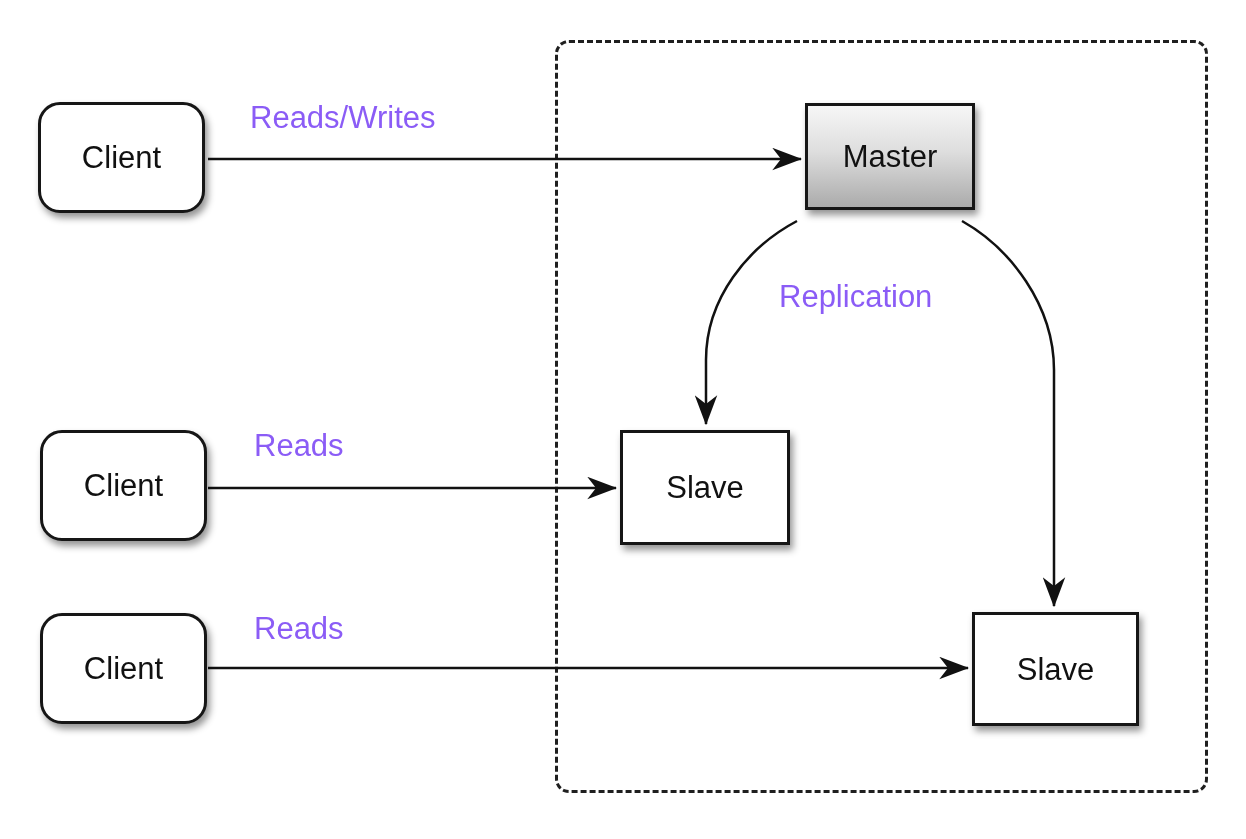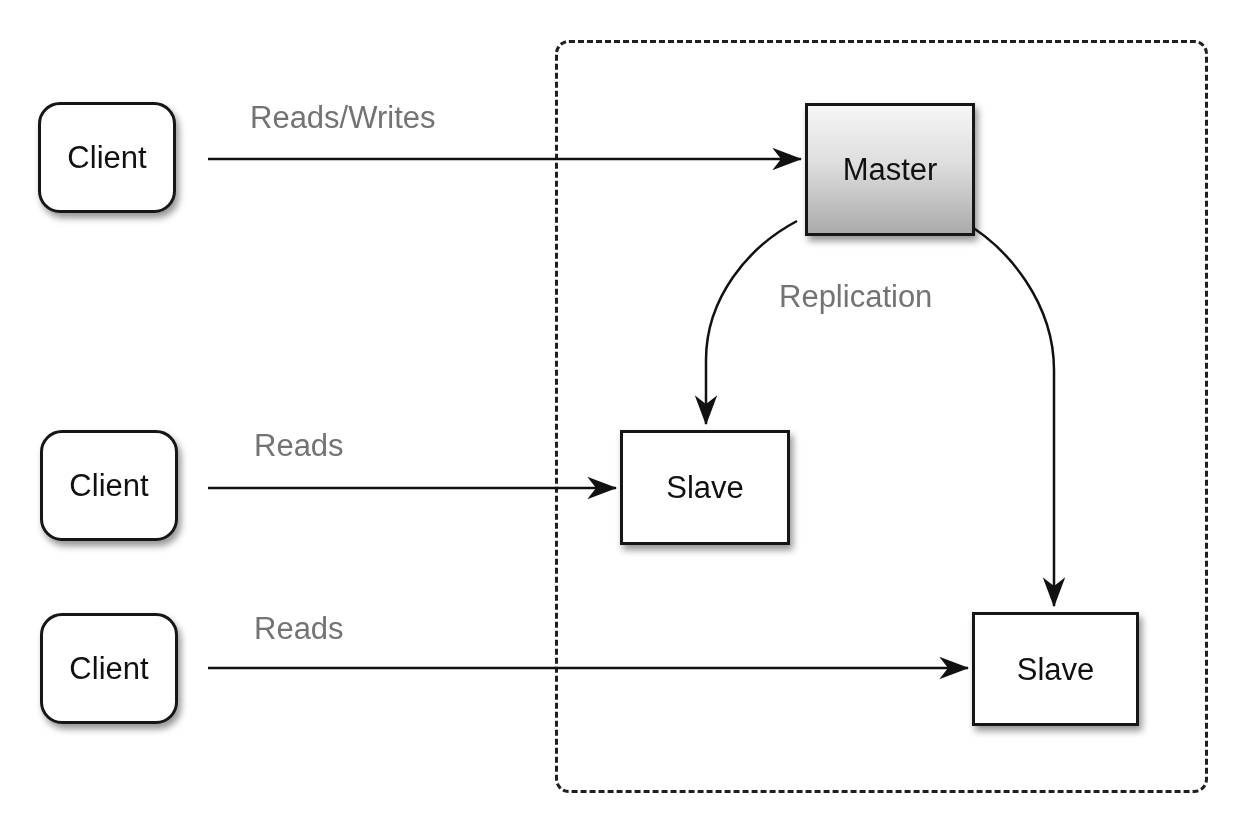--- a/index.html
+++ b/index.html
@@ -41,51 +41,51 @@
     border: 3px solid #161616;
     background: #ffffff;
     display: flex;
     align-items: center;
     justify-content: center;
     font-size: 31px;
     line-height: 1;
     box-shadow: 3px 5px 7px rgba(0,0,0,0.42);
   }
   .client {
-    width: 138px;
+    width: 167px;
     height: 111px;
     border-radius: 22px;
   }
   #client-top    { left: 38px;  top: 102px; }
   #client-middle { left: 40px;  top: 430px; }
   #client-bottom { left: 40px;  top: 613px; }
   #master {
     left: 805px;
     top: 103px;
     width: 170px;
-    height: 133px;
+    height: 107px;
     background: linear-gradient(to bottom, #f6f6f6 0%, #dedede 45%, #ababab 100%);
   }
   #slave-left {
     left: 620px;
     top: 430px;
     width: 170px;
     height: 115px;
   }
   #slave-right {
     left: 972px;
     top: 612px;
     width: 167px;
     height: 114px;
   }
   .edge-label {
     position: absolute;
     font-size: 31px;
     line-height: 1.15;
-    color: #737373;
+    color: #8b5cf6;
     white-space: nowrap;
   }
   #label-reads-writes { left: 250px; top: 100px; }
   #label-reads-mid    { left: 254px; top: 428px; }
   #label-reads-bottom { left: 254px; top: 611px; }
   #label-replication  { left: 779px; top: 279px; }
 </style>
 </head>
 <body>
 

